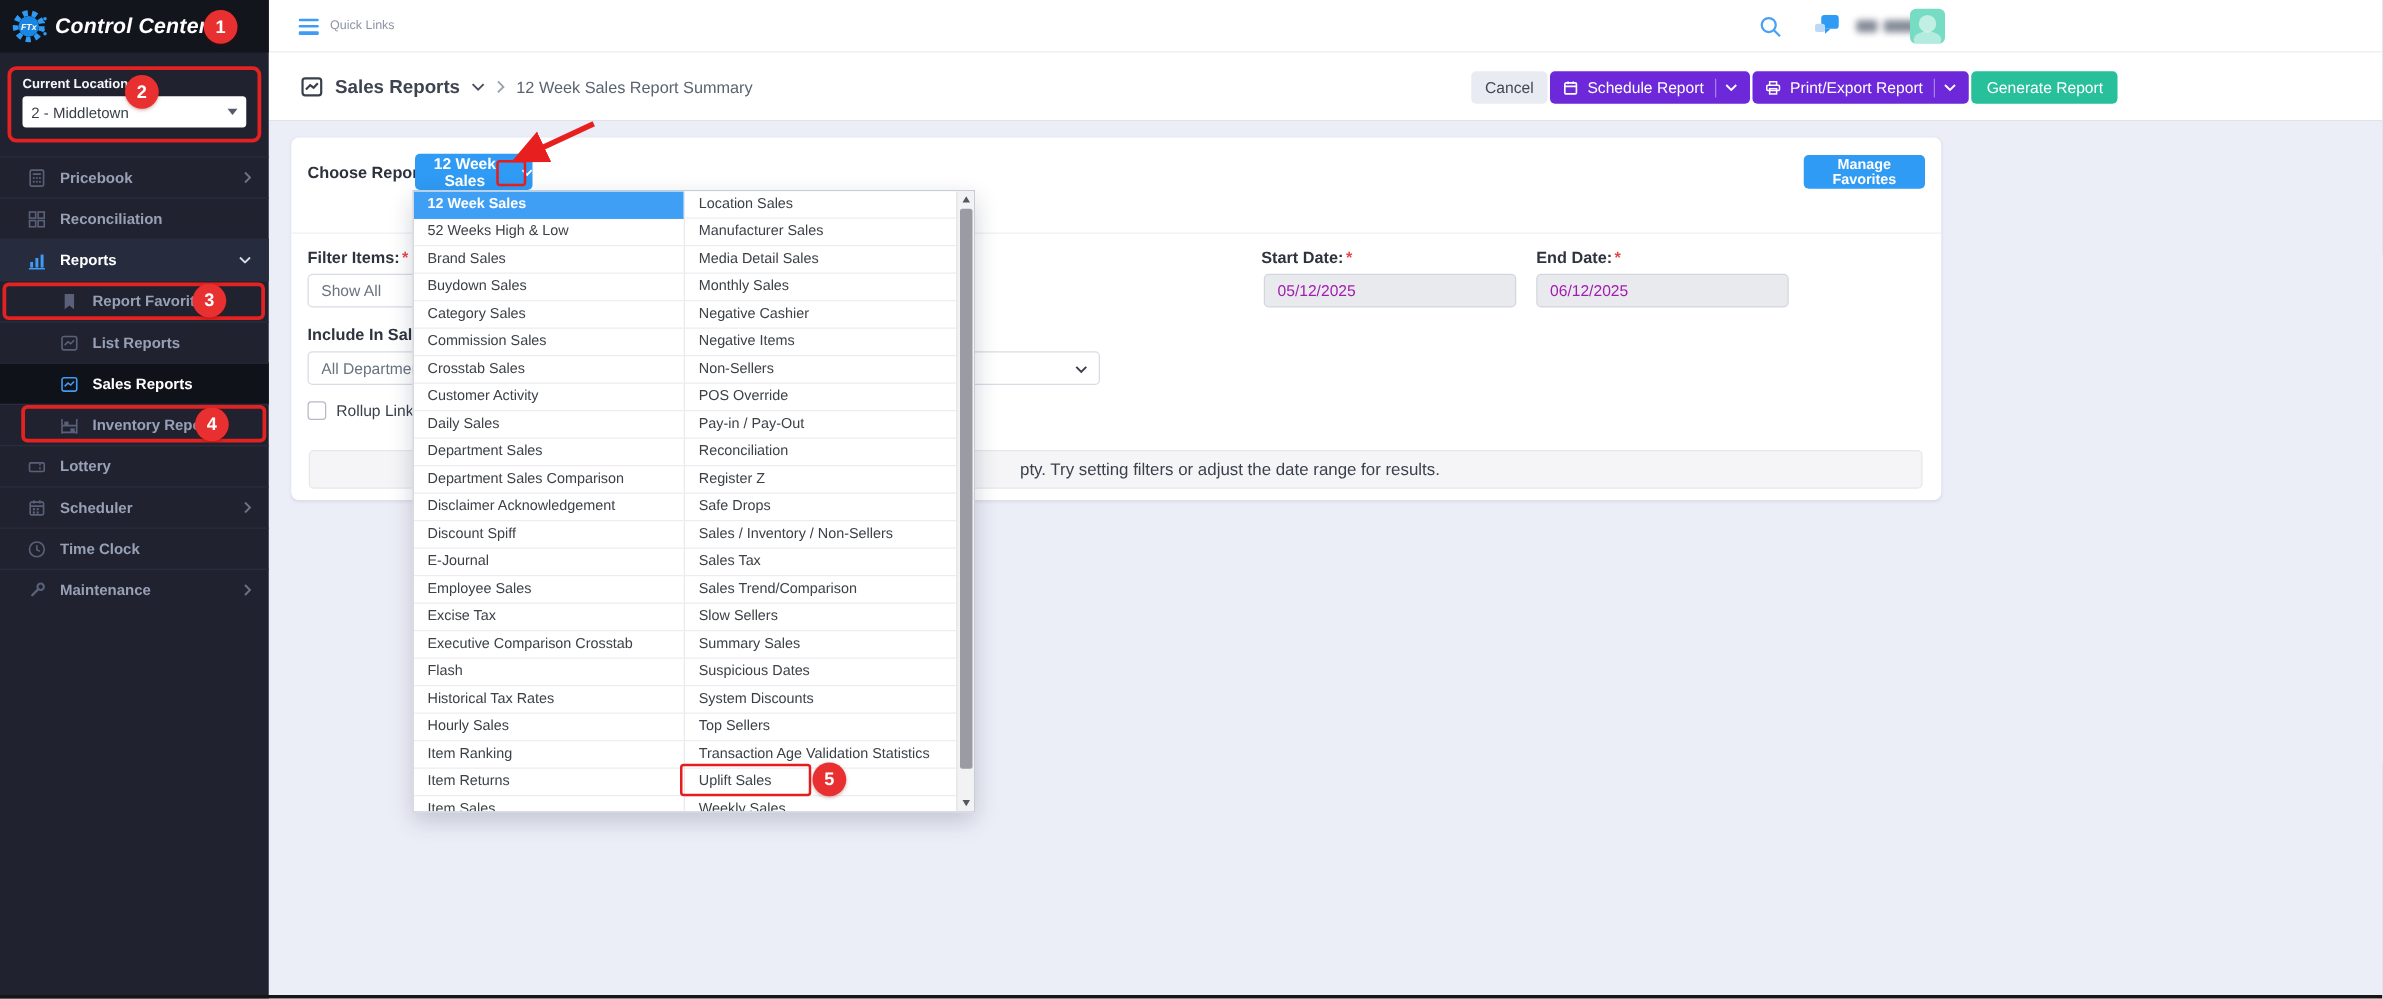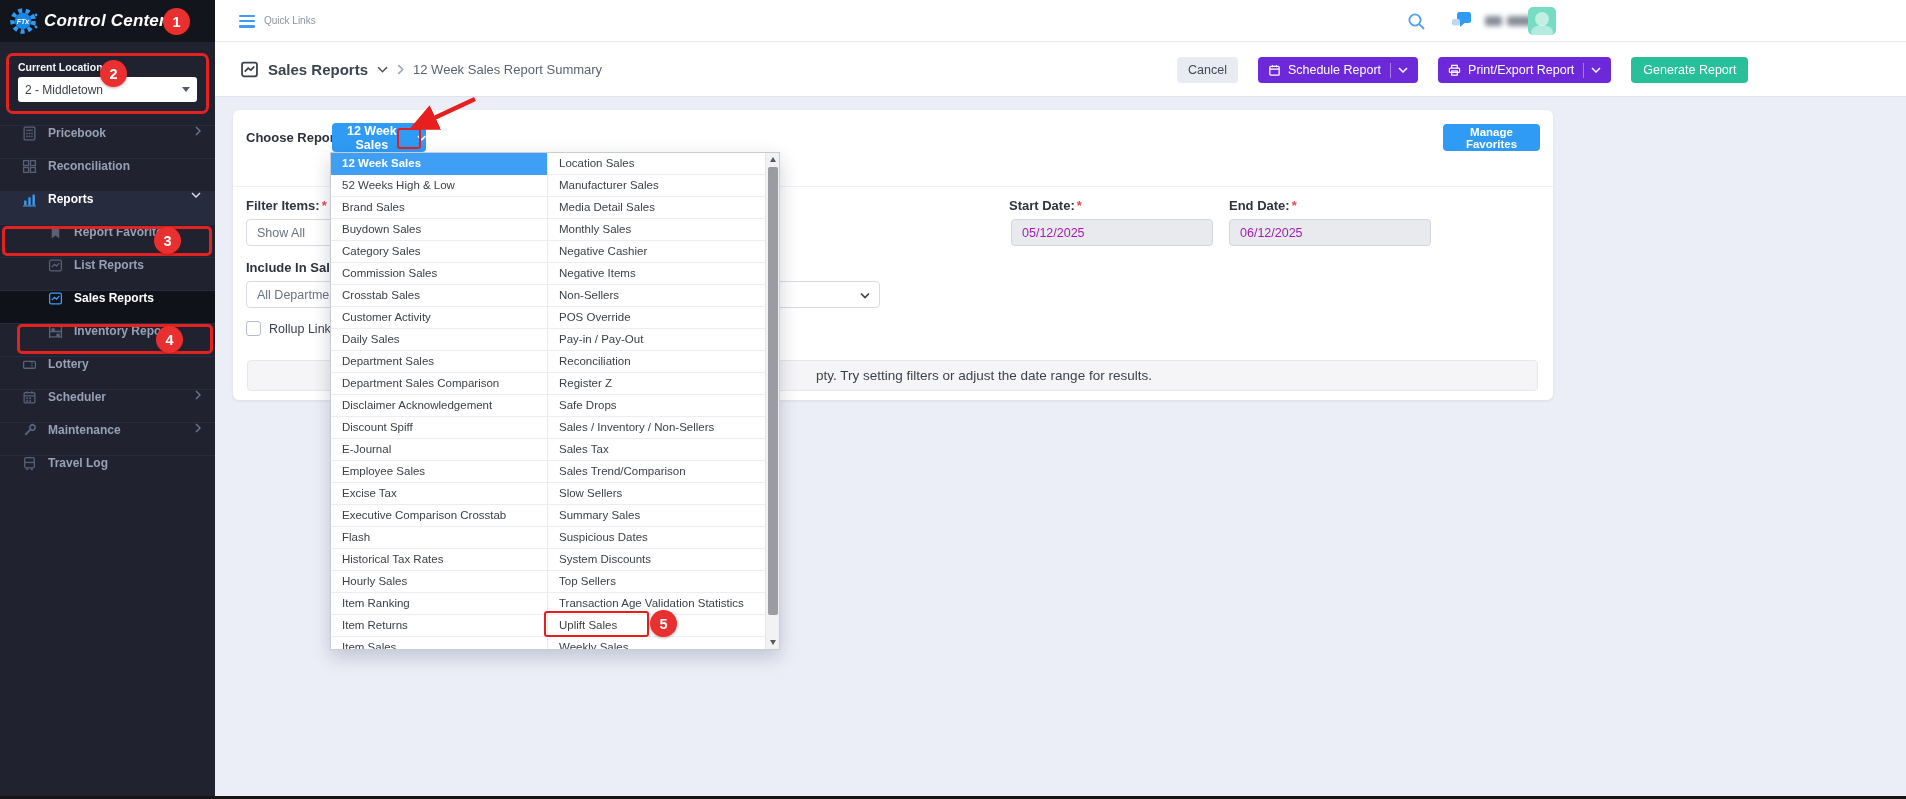--- a/index.html
+++ b/index.html
@@ -11,21 +11,21 @@
   
   .sidebar{position:absolute;left:0;top:0;width:215px;height:799px;background:#20232f;z-index:5;}
   .logo-bar{height:42px;background:#13151d;display:flex;align-items:center;padding-left:9px;}
   .logo-gear{width:30px;height:30px;flex:0 0 auto;}
   .logo-text{color:#fff;font-style:italic;font-weight:bold;font-size:17px;letter-spacing:.2px;margin-left:5px;}
   .loc-panel{margin:11px 6px 0 6px;border:3px solid #e32222;border-radius:7px;padding:5px 9px 9px 9px;}
   .loc-label{color:#f4f6fb;font-size:10.5px;font-weight:bold;margin-bottom:4px;}
   .loc-select{height:25px;background:#fff;border-radius:3px;display:flex;align-items:center;padding:0 7px;font-size:12px;color:#3a3f47;}
   .loc-caret{margin-left:auto;width:0;height:0;border-left:4px solid transparent;border-right:4px solid transparent;border-top:5px solid #555b66;}
   .nav{position:absolute;top:125px;left:0;right:0;}
-  .nav-item{height:33px;display:flex;padding-left:22px;border-top:1px solid #282c3c;color:#98a0b6;font-size:12px;font-weight:600;cursor:pointer;}
+  .nav-item{height:33px;display:flex;align-items:center;padding-left:22px;border-top:1px solid #282c3c;color:#98a0b6;font-size:12px;font-weight:600;cursor:pointer;}
   .nav-item .ico{width:15px;height:15px;margin-right:11px;color:#5a6078;flex:0 0 auto;}
   .nav-item.sub{padding-left:48px;}
   .nav-item .chev{margin-left:auto;margin-right:14px;color:#6c7288;}
   .nav-item.reports-row{background:#262b3d;color:#fff;}
   .nav-item.reports-row .ico{color:#3f9bf4;}
   .nav-item.reports-row .chev{color:#d7dae4;}
   .nav-item.active-row{background:#10121a;color:#fff;font-weight:bold;}
   .nav-item.active-row .ico{color:#3f9bf4;}
 
   
@@ -39,21 +39,21 @@
   .user-blur span{display:block;height:10px;background:#878d99;border-radius:2px;}
   .avatar{position:absolute;left:1313px;top:7px;width:28px;height:28px;border-radius:5px;background:#76dcc4;overflow:hidden;cursor:pointer;}
   .avatar:after{content:"";position:absolute;left:7px;top:5px;width:14px;height:14px;border-radius:50%;background:rgba(255,255,255,.55);}
   .avatar:before{content:"";position:absolute;left:3px;top:18px;width:22px;height:14px;border-radius:50%;background:rgba(255,255,255,.45);}
 
   
   .subheader{position:absolute;left:215px;top:42px;width:1691px;height:55px;background:#fff;border-bottom:1px solid #dfe3ee;z-index:4;}
   .breadcrumb{position:absolute;left:25px;top:0;height:55px;display:flex;align-items:center;gap:9px;}
   .bc-root{font-size:15px;color:#3d4450;font-weight:600;}
   .bc-cur{font-size:13px;color:#5a6370;}
-  .btn-row{position:absolute;left:914px;top:15px;display:flex;gap:20px;padding-left:48px;}
+  .btn-row{position:absolute;left:914px;top:15px;display:flex;gap:2px;padding-left:48px;}
   .btn{height:26px;border:none;border-radius:4px;font-size:12.5px;display:flex;align-items:center;font-family:inherit;cursor:pointer;white-space:nowrap;}
   .btn.gray{background:#e9ebf2;color:#414855;padding:0 11px;}
   .btn.blue{background:#6d28d9;color:#fff;padding:0 10px;gap:7px;}
   .btn.blue .split{width:1px;height:15px;background:rgba(255,255,255,.4);margin-left:2px;}
   .btn.teal{background:#28bf9b;color:#fff;padding:0 12px;}
 
   
   .content{position:absolute;left:215px;top:97px;width:1691px;height:702px;background:#eceef7;}
   .card{position:absolute;left:18px;top:13px;width:1320px;height:290px;background:#fff;border-radius:6px;box-shadow:0 1px 3px rgba(30,40,90,.09);z-index:1;}
   .choose-label{position:absolute;left:13px;top:13px;height:29px;line-height:29px;font-size:13px;font-weight:bold;color:#2c313c;}
@@ -200,39 +200,37 @@
             <rect x="6.8" y="7" width="1.6" height="1.6" fill="currentColor" stroke="none"></rect>
             <rect x="4" y="9.5" width="1.6" height="1.6" fill="currentColor" stroke="none"></rect>
             <rect x="6.8" y="9.5" width="1.6" height="1.6" fill="currentColor" stroke="none"></rect>
           </svg>
         <span>Scheduler</span>
         <svg class="chev" width="6" height="10" viewBox="0 0 6 10" fill="none" stroke="currentColor" stroke-width="1.5">
             <polyline points="1,1 5,5 1,9"></polyline>
           </svg>
       </div>
       <div class="nav-item">
+        <svg class="ico" viewBox="0 0 14 14" fill="none" stroke="currentColor" stroke-width="1.2">
+            <circle cx="7" cy="7" r="5.5"></circle>
+            <path d="M7 4v3.3l2.2 1.2"></path>
+          </svg>
+        <span>Time Clock</span>
+      </div>
+      <div class="nav-item">
         <svg class="ico" viewBox="0 0 14 14">
             <g transform="rotate(45 7 7)" fill="none" stroke="currentColor">
               <circle cx="7" cy="3" r="2.4" stroke-width="1.6"></circle>
               <rect x="6.1" y="4.6" width="1.8" height="8.2" rx=".9" fill="currentColor" stroke="none"></rect>
             </g>
           </svg>
         <span>Maintenance</span>
         <svg class="chev" width="6" height="10" viewBox="0 0 6 10" fill="none" stroke="currentColor" stroke-width="1.5">
             <polyline points="1,1 5,5 1,9"></polyline>
           </svg>
-      </div>
-      <div class="nav-item">
-        <svg class="ico" viewBox="0 0 14 14" fill="none" stroke="currentColor" stroke-width="1.2">
-            <rect x="2.5" y="1.5" width="9" height="9.5" rx="1.5"></rect>
-            <line x1="2.5" y1="6" x2="11.5" y2="6"></line>
-            <circle cx="4.8" cy="12.4" r="1" fill="currentColor" stroke="none"></circle>
-            <circle cx="9.2" cy="12.4" r="1" fill="currentColor" stroke="none"></circle>
-          </svg>
-        <span>Travel Log</span>
       </div>
     </nav>
   </aside>
 
   <header class="topbar">
     <div class="hamburger">
         <div></div>
         <div></div>
         <div></div>
       </div>

